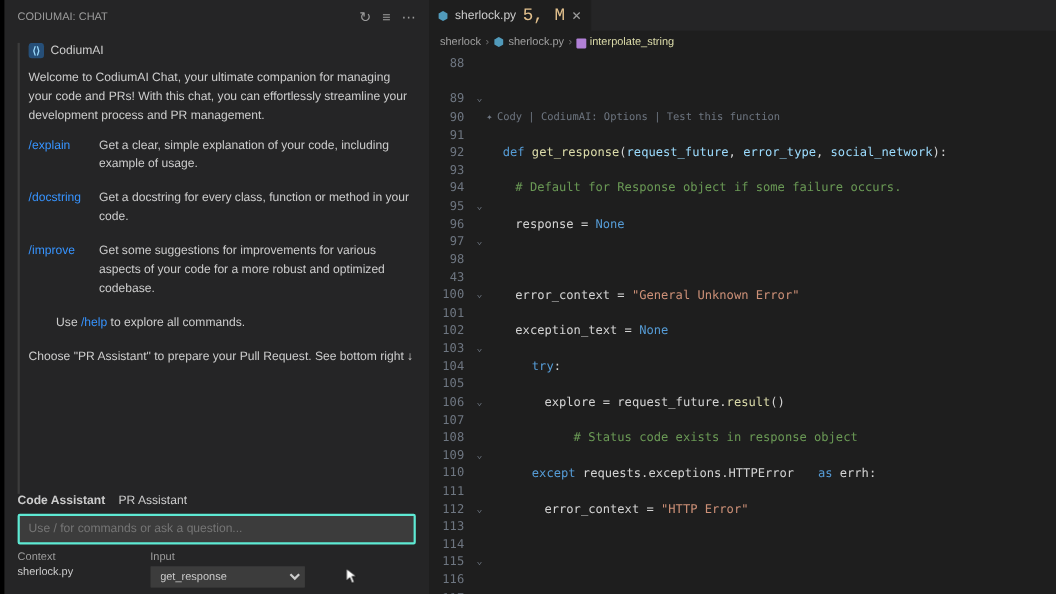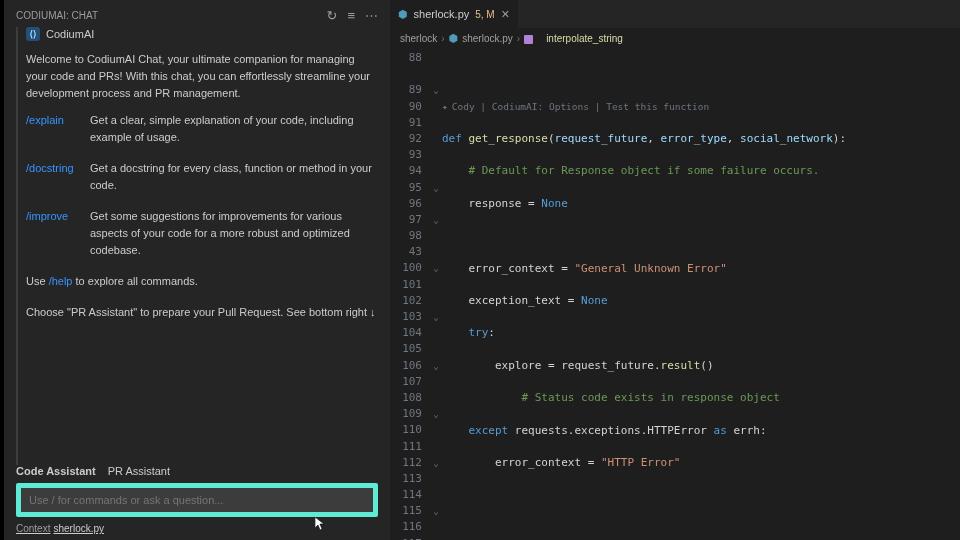--- a/index.html
+++ b/index.html
@@ -15,90 +15,90 @@
   .chat-panel {
     width: 390px; height: 540px;
     background: #252526;
     border-left: 4px solid #000;
     display: flex; flex-direction: column;
     padding: 8px 12px 6px 12px;
   }
   .chat-header {
     display: flex; justify-content: space-between; align-items: center;
     font-size: 10px; color: #9d9d9d; text-transform: uppercase;
-    margin-bottom: 4px;
+    margin-bottom: 16px;
   }
   .chat-header-actions { display: flex; gap: 10px; color: #9d9d9d; font-size: 13px; }
   .chat-body {
     flex: 1; overflow: hidden;
     border-left: 2px solid #3c3c3c;
     padding-left: 8px;
   }
   .codium-brand { display: flex; align-items: center; gap: 6px; margin-bottom: 10px; }
   .brand-icon {
     width: 14px; height: 14px; background: #264f78; border-radius: 3px;
     display: inline-flex; align-items: center; justify-content: center;
     color: #9cdcfe; font-size: 9px; font-weight: bold;
   }
   .brand-text { color: #cccccc; font-size: 11px; }
   .intro-text { color: #cccccc; line-height: 1.55; margin-bottom: 10px; font-size: 11px; }
   .cmd-row { display: flex; gap: 12px; margin-bottom: 14px; line-height: 1.55; }
   .cmd-name { color: #3794ff; width: 52px; flex-shrink: 0; font-size: 11px; }
   .cmd-desc { color: #cccccc; font-size: 11px; }
-  .help-line { margin-bottom: 14px; font-size: 11px; line-height: 1.5; }
+  .help-line { margin-bottom: 14px; font-size: 11px; line-height: 1.5; margin-left: 25px; }
   .help-link { color: #3794ff; }
   .pr-line { font-size: 11px; line-height: 1.5; }
 
   .chat-bottom { margin-top: auto; }
   .assistant-tabs { display: flex; gap: 12px; font-size: 11px; margin-bottom: 6px; }
   .assistant-tab { color: #cccccc; cursor: pointer; }
   .assistant-tab.active { font-weight: 600; }
   .chat-input {
-    width: 100%; background: #3c3c3c; border: 5px solid #5eead4;
+    width: 100%; background: #3c3c3c; border: 2px solid #5eead4;
     border-radius: 2px; padding: 6px 8px; color: #cccccc; font-size: 11px;
     outline: none;
   }
   .ctx-row { display: flex; gap: 70px; margin-top: 6px; font-size: 10px; }
-  .ctx-col { display: flex; flex-direction: row; gap: 3px; text-decoration: underline; }
+  .ctx-col { display: flex; flex-direction: column; gap: 3px; }
   .ctx-label { color: #9d9d9d; font-size: 10px; }
   .ctx-value { color: #cccccc; font-size: 10px; }
   .ctx-select {
     background: #3c3c3c; border: 1px solid #3c3c3c; color: #cccccc;
     padding: 2px 4px; font-size: 10px; width: 140px;
   }
 
   .editor-panel { flex: 1; height: 540px; background: #1e1e1e; display: flex; flex-direction: column; }
   .tab-bar { height: 28px; background: #252526; display: flex; align-items: stretch; }
   .tab {
     background: #1e1e1e; display: flex; align-items: center; gap: 6px;
     padding: 0 8px; font-size: 11px; color: #cccccc; border-right: 1px solid #252526;
   }
   .tab-icon { color: #519aba; font-size: 11px; }
-  .tab-mod { color: #e2c08d; font-size: 10px; }
+  .tab-mod { color: #e2c08d; font-size: 16px; font-family: Liberation Mono, monospace; }
   .tab-close { color: #9d9d9d; font-size: 11px; }
   .breadcrumb {
     height: 20px; display: flex; align-items: center; gap: 4px;
     padding: 0 10px; font-size: 10px; color: #a0a0a0;
   }
   .bc-sep { color: #6e6e6e; }
-  .bc-func { color: #dcdcaa; display: flex; align-items: flex-end; gap: 13px; }
+  .bc-func { color: #dcdcaa; display: flex; align-items: flex-end; gap: 3px; }
   .cube { width: 9px; height: 9px; background: #b180d7; border-radius: 1px; display: inline-block; }
 
   .code-area { flex: 1; display: flex; font-family: Consolas, Menlo, monospace; font-size: 11px; overflow: hidden; }
   .gutter { width: 40px; text-align: right; padding-right: 8px; color: #6e7681; line-height: 16.2px; user-select: none; padding-top: 2px; }
   .gutter .ln { height: 16.2px; }
   .fold-col { width: 12px; line-height: 16.2px; color: #6e7681; padding-top: 2px; }
   .fold-col div { height: 16.2px; font-size: 9px; text-align: center; }
   .code-lines { flex: 1; line-height: 16.2px; white-space: pre; padding-top: 2px; }
   .code-lines .line { height: 16.2px; }
   .codelens { color: #6e7681; font-size: 9.5px; height: 16.2px; display:flex; align-items:center; gap:4px; }
   .codelens .lens-icon { color: #6e7681; }
 
   
-  .kw { color: #569cd6; }
+  .kw { color: #569cd6; margin-left: 15px; }
   .fn { color: #dcdcaa; }
   .prm { color: #9cdcfe; }
   .str { color: #ce9178; }
   .cm { color: #6a9955; }
   .cn { color: #569cd6; }
   .pl { color: #d4d4d4; }
 
   .cursor-ptr {
     position: fixed; left: 315px; top: 517px; width: 10px; height: 14px;
     pointer-events: none; z-index: 999;
@@ -147,20 +147,26 @@
   <div class="chat-bottom">
     <div class="assistant-tabs">
       <span class="assistant-tab active">Code Assistant</span>
       <span class="assistant-tab">PR Assistant</span>
     </div>
     <input class="chat-input" placeholder="Use / for commands or ask a question..." style="">
     <div class="ctx-row">
       <div class="ctx-col">
         <span class="ctx-label">Context</span>
         <span class="ctx-value">sherlock.py</span>
+      </div>
+      <div class="ctx-col">
+        <span class="ctx-label">Input</span>
+        <select class="ctx-select">
+          <option>get_response</option>
+        </select>
       </div>
     </div>
   </div>
 </div>
 
 <div class="editor-panel">
   <div class="tab-bar">
     <div class="tab">
       <span class="tab-icon">⬢</span>
       <span>sherlock.py</span>

